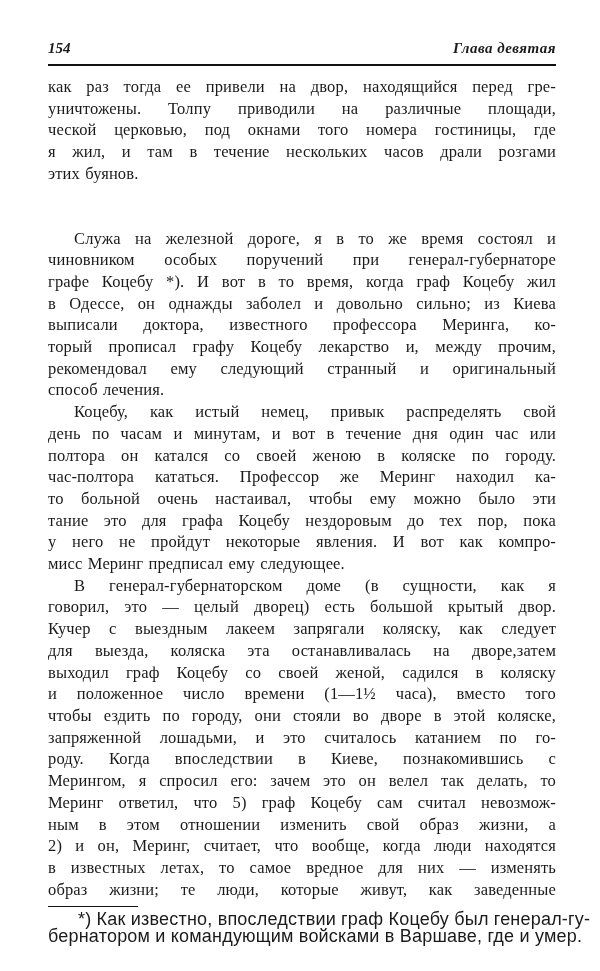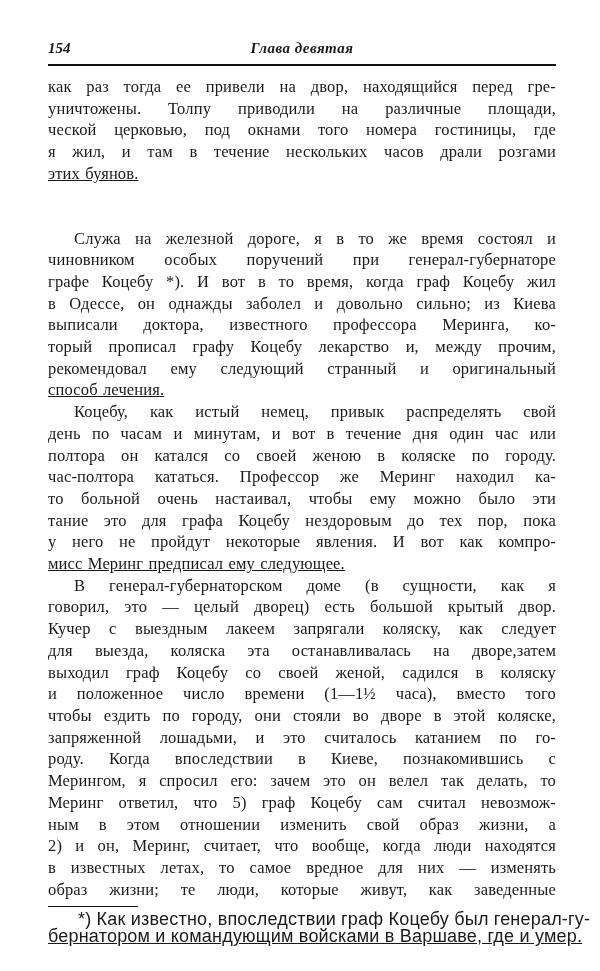--- a/index.html
+++ b/index.html
@@ -31,21 +31,21 @@
     .page-number {
       position: absolute;
       left: 0;
       top: 2px;
     }
     .chapter-title {
       position: absolute;
       left: 0;
       right: 0;
       top: 2px;
-      text-align: center;
+      text-align: right;
       letter-spacing: 0.5px;
     }
     .head-rule {
       height: 0;
       border-top: 2px solid #111;
       margin-top: 2px;
       margin-bottom: 10px;
     }
     .body-text {
       font-size: 16.5px;
@@ -59,21 +59,20 @@
     }
     .line {
       display: block;
       text-align: justify;
       text-align-last: justify;
       white-space: nowrap;
       overflow: visible;
     }
     .line.last {
       text-align-last: left;
-      text-decoration: underline;
     }
     .line.indent {
       padding-left: 26px;
     }
     .footnote-rule {
       width: 90px;
       border-top: 1.5px solid #111;
       margin-top: 6px;
       margin-bottom: 4px;
     }

